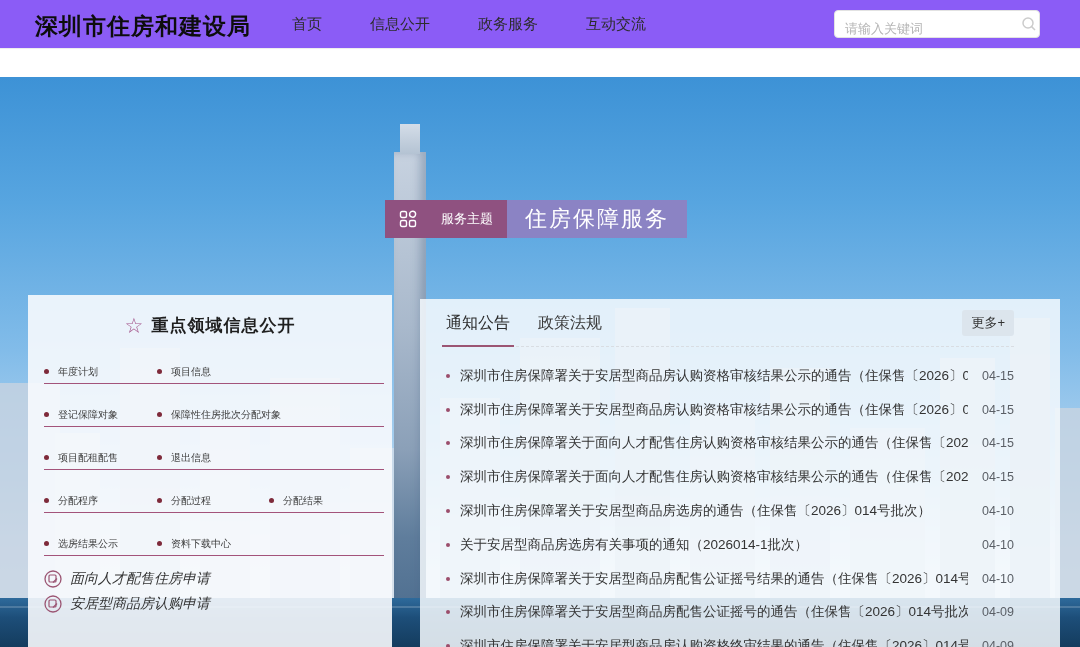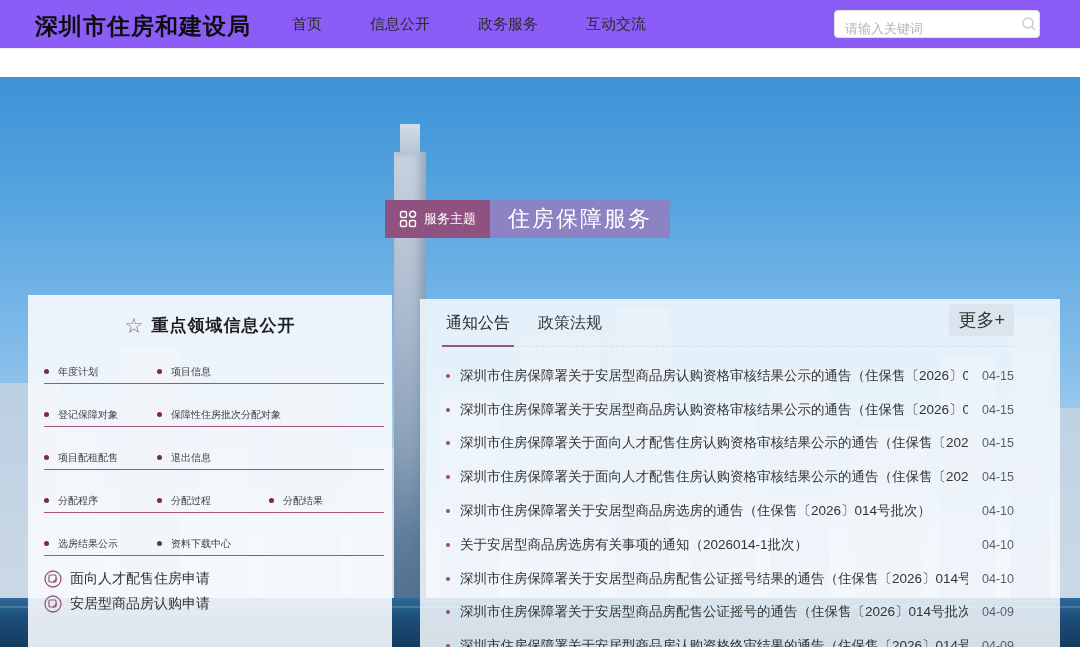--- a/index.html
+++ b/index.html
@@ -32,21 +32,21 @@
   .water:before { content:""; position:absolute; left:0; top:8px; width:100%; height:2px;
     background:rgba(255,255,255,0.18); }
   .tower { position:absolute; left:394px; top:75px; width:32px; height:495px;
     background:linear-gradient(180deg,#c7d2e0 0%,#a9b9cc 35%,#8ba0b8 60%,#5f7d9c 78%,#47688a 100%);
     box-shadow:inset -6px 0 8px rgba(70,95,125,0.35); }
   .tower:before { content:""; position:absolute; left:6px; top:-28px; width:20px; height:30px;
     background:linear-gradient(180deg,#d4dde8,#b4c3d3); }
 
   
   .svc-banner { position:absolute; left:385px; top:123px; height:38px; display:flex; }
-  .svc-tag { background:#8f5180; color:#fff; display:flex; align-items:center; gap:7px;
+  .svc-tag { background:#8f5180; color:#fff; display:flex; align-items:center; gap:24px;
     padding:0 14px; font-size:13px; }
   .svc-title { background:#8b83c4; color:#fff; display:flex; align-items:center;
     padding:0 18px; font-size:22px; letter-spacing:2px; }
 
   
   .panel { position:absolute; background:rgba(247,250,253,0.9); }
   .left-panel  { left:28px;  top:218px; width:364px; height:404px; }
   .right-panel { left:420px; top:222px; width:640px; height:400px;
     background:rgba(245,249,253,0.86); }
 
@@ -57,33 +57,33 @@
   .lp-title .ttl { font-size:17px; font-weight:bold; color:#1f1f1f; letter-spacing:1px; }
   .info-row { display:flex; align-items:center; height:43px; margin:0 8px 0 16px;
     border-bottom:1px solid #a3537a; }
   .pitem { display:inline-flex; align-items:center; font-size:10px; color:#3c3c3c; cursor:pointer;margin-top:19px; }
   .pitem:before { content:""; width:5px; height:5px; border-radius:50%; background:#7e2a3a;
     margin-right:9px; flex:0 0 auto; }
   .info-row .pitem:nth-child(1) { width:113px; }
   .info-row.three .pitem:nth-child(2) { width:112px; }
   .lp-links { margin:10px 0 0 16px; }
   .apply-link { display:flex; align-items:center; gap:8px; height:25px; font-size:14px;
-    color:#333; cursor:pointer; }
+    color:#333; cursor:pointer;font-style:italic; }
   .form-icon { width:18px; height:18px; flex:0 0 auto; }
 
   
   .tabbar { display:flex; align-items:flex-end; margin:0 46px 0 26px; padding-top:8px;
     height:48px; border-bottom:1px dashed #d9dde2; position:relative; }
   .tab { font-size:16px; color:#3a3a3a; padding-bottom:12px; margin-right:28px;
     cursor:pointer; position:relative; }
   .tab.active { color:#2b2b2b; }
   .tab.active:after { content:""; position:absolute; left:-4px; right:-4px; bottom:-1px;
     height:2px; background:#9b5573; }
   .more-btn { position:absolute; right:0; bottom:10px; background:#dce5ed; color:#333;
-    font-size:18px; padding:4px 9px; border-radius:3px; cursor:pointer; }
+    font-size:13px; padding:4px 9px; border-radius:3px; cursor:pointer; }
   .notice-list { margin:12px 46px 0 26px; }
   .notice-item { display:flex; align-items:center; height:33.8px; cursor:pointer; }
   .notice-item:before { content:""; width:4px; height:4px; border-radius:50%;
     background:#9b4d6b; margin-right:10px; flex:0 0 auto; }
   .notice-title { flex:1; font-size:13.5px; color:#333; white-space:nowrap;
     overflow:hidden; }
   .notice-date { width:46px; text-align:right; font-size:12.5px; color:#5a5f66; flex:0 0 auto; }
 </style>
 </head>
 <body>

